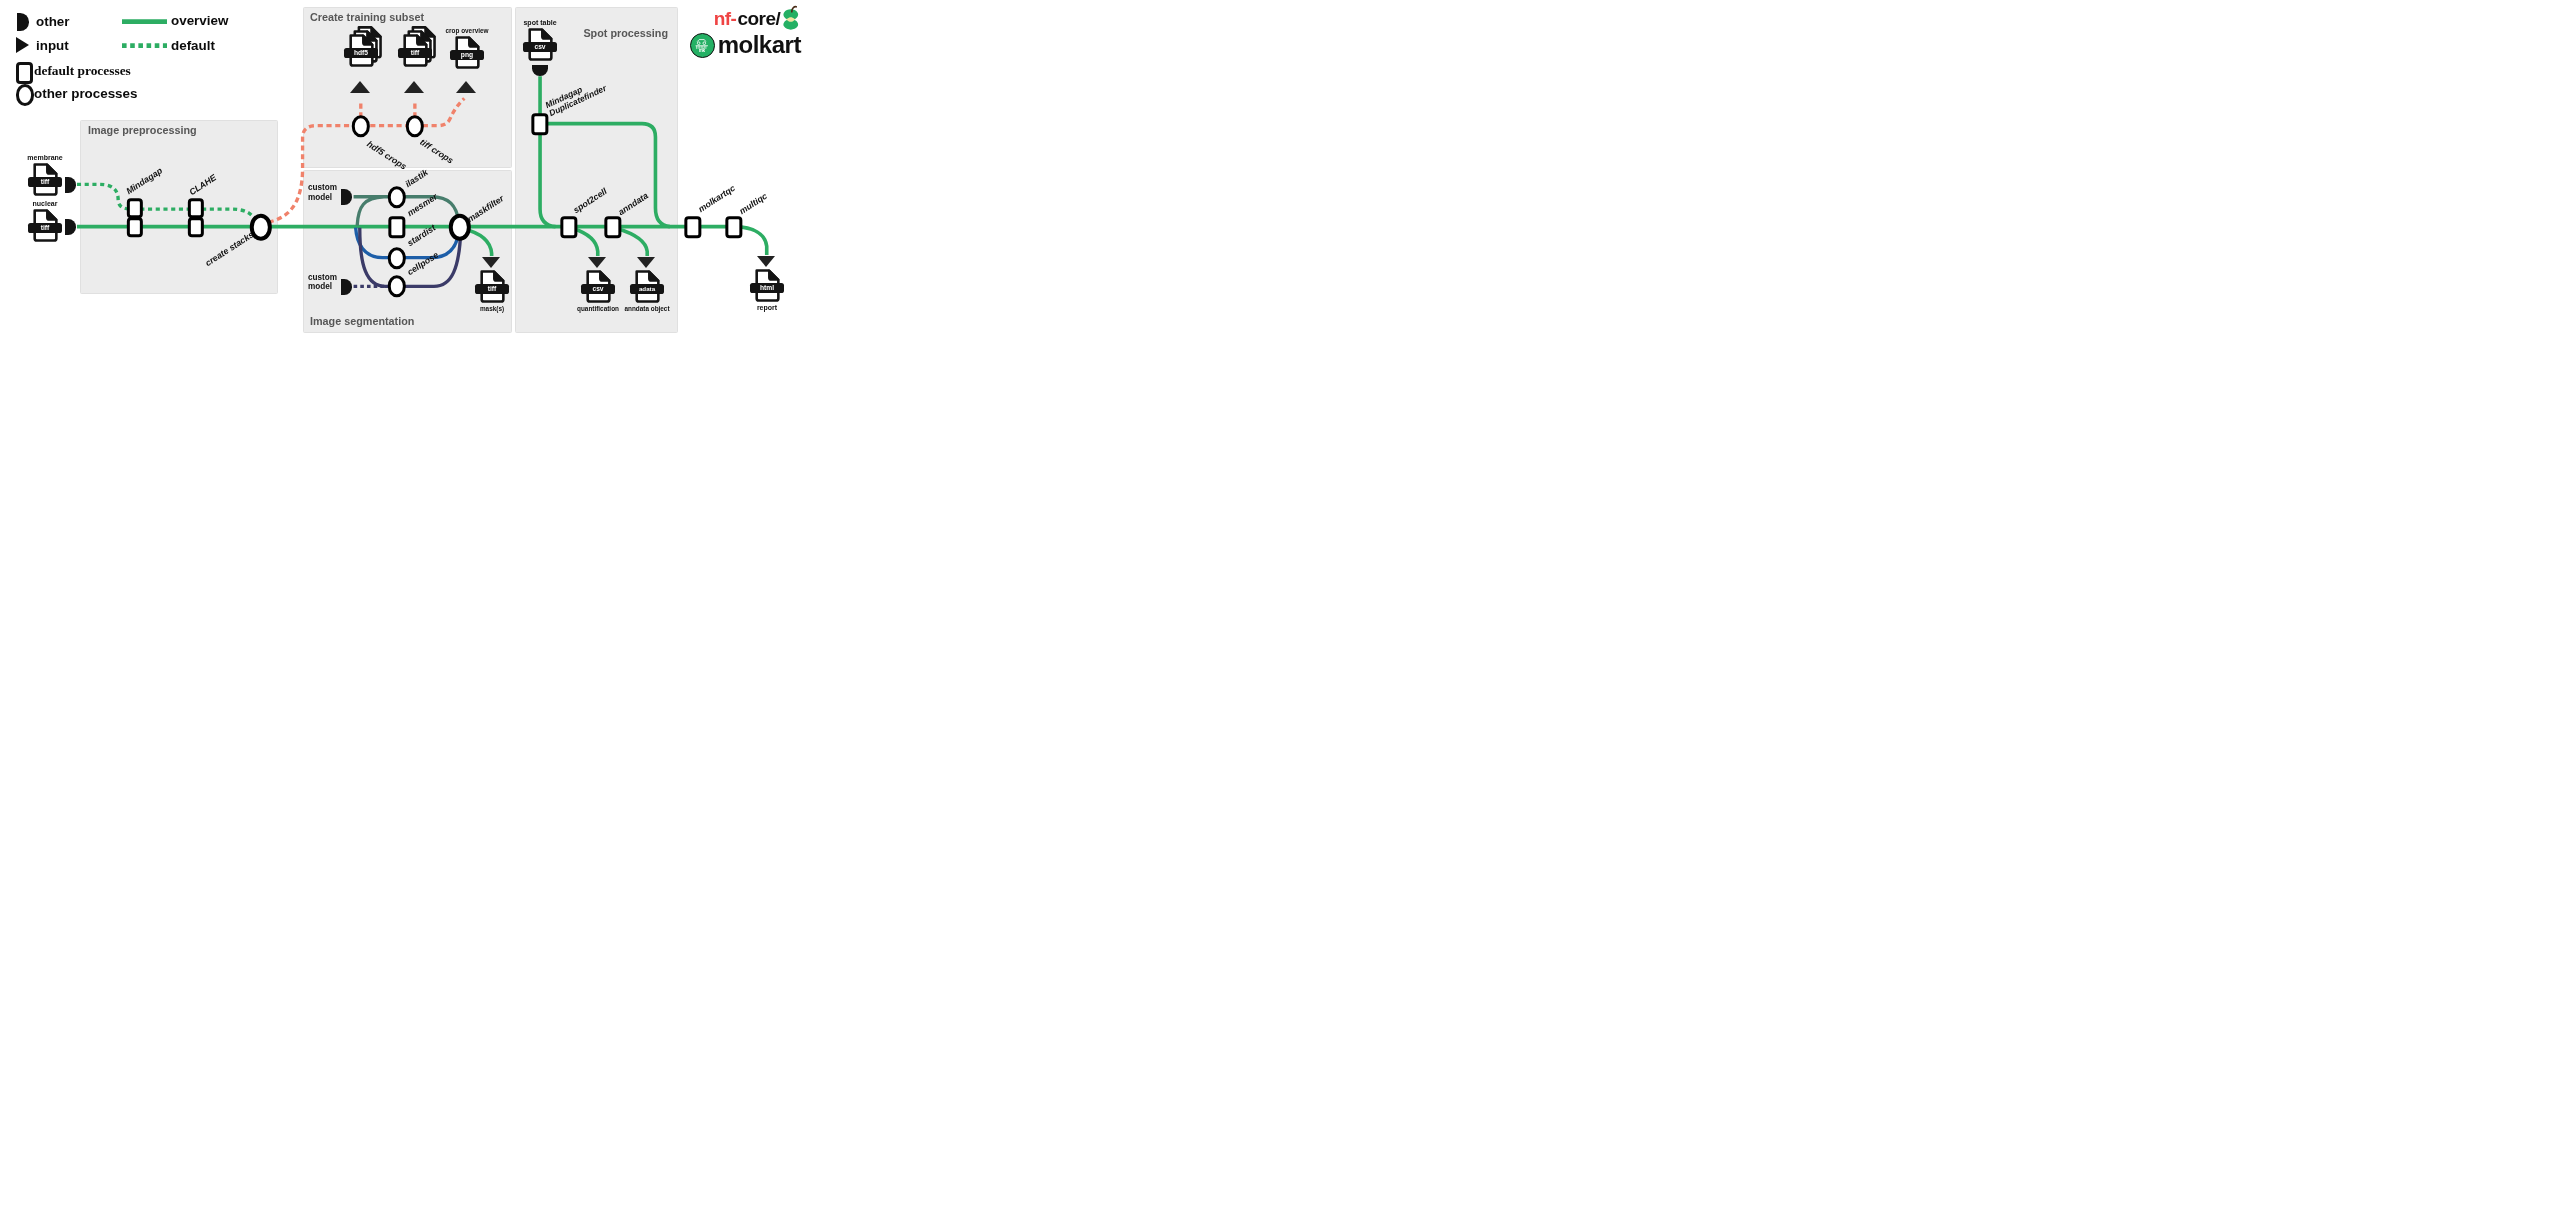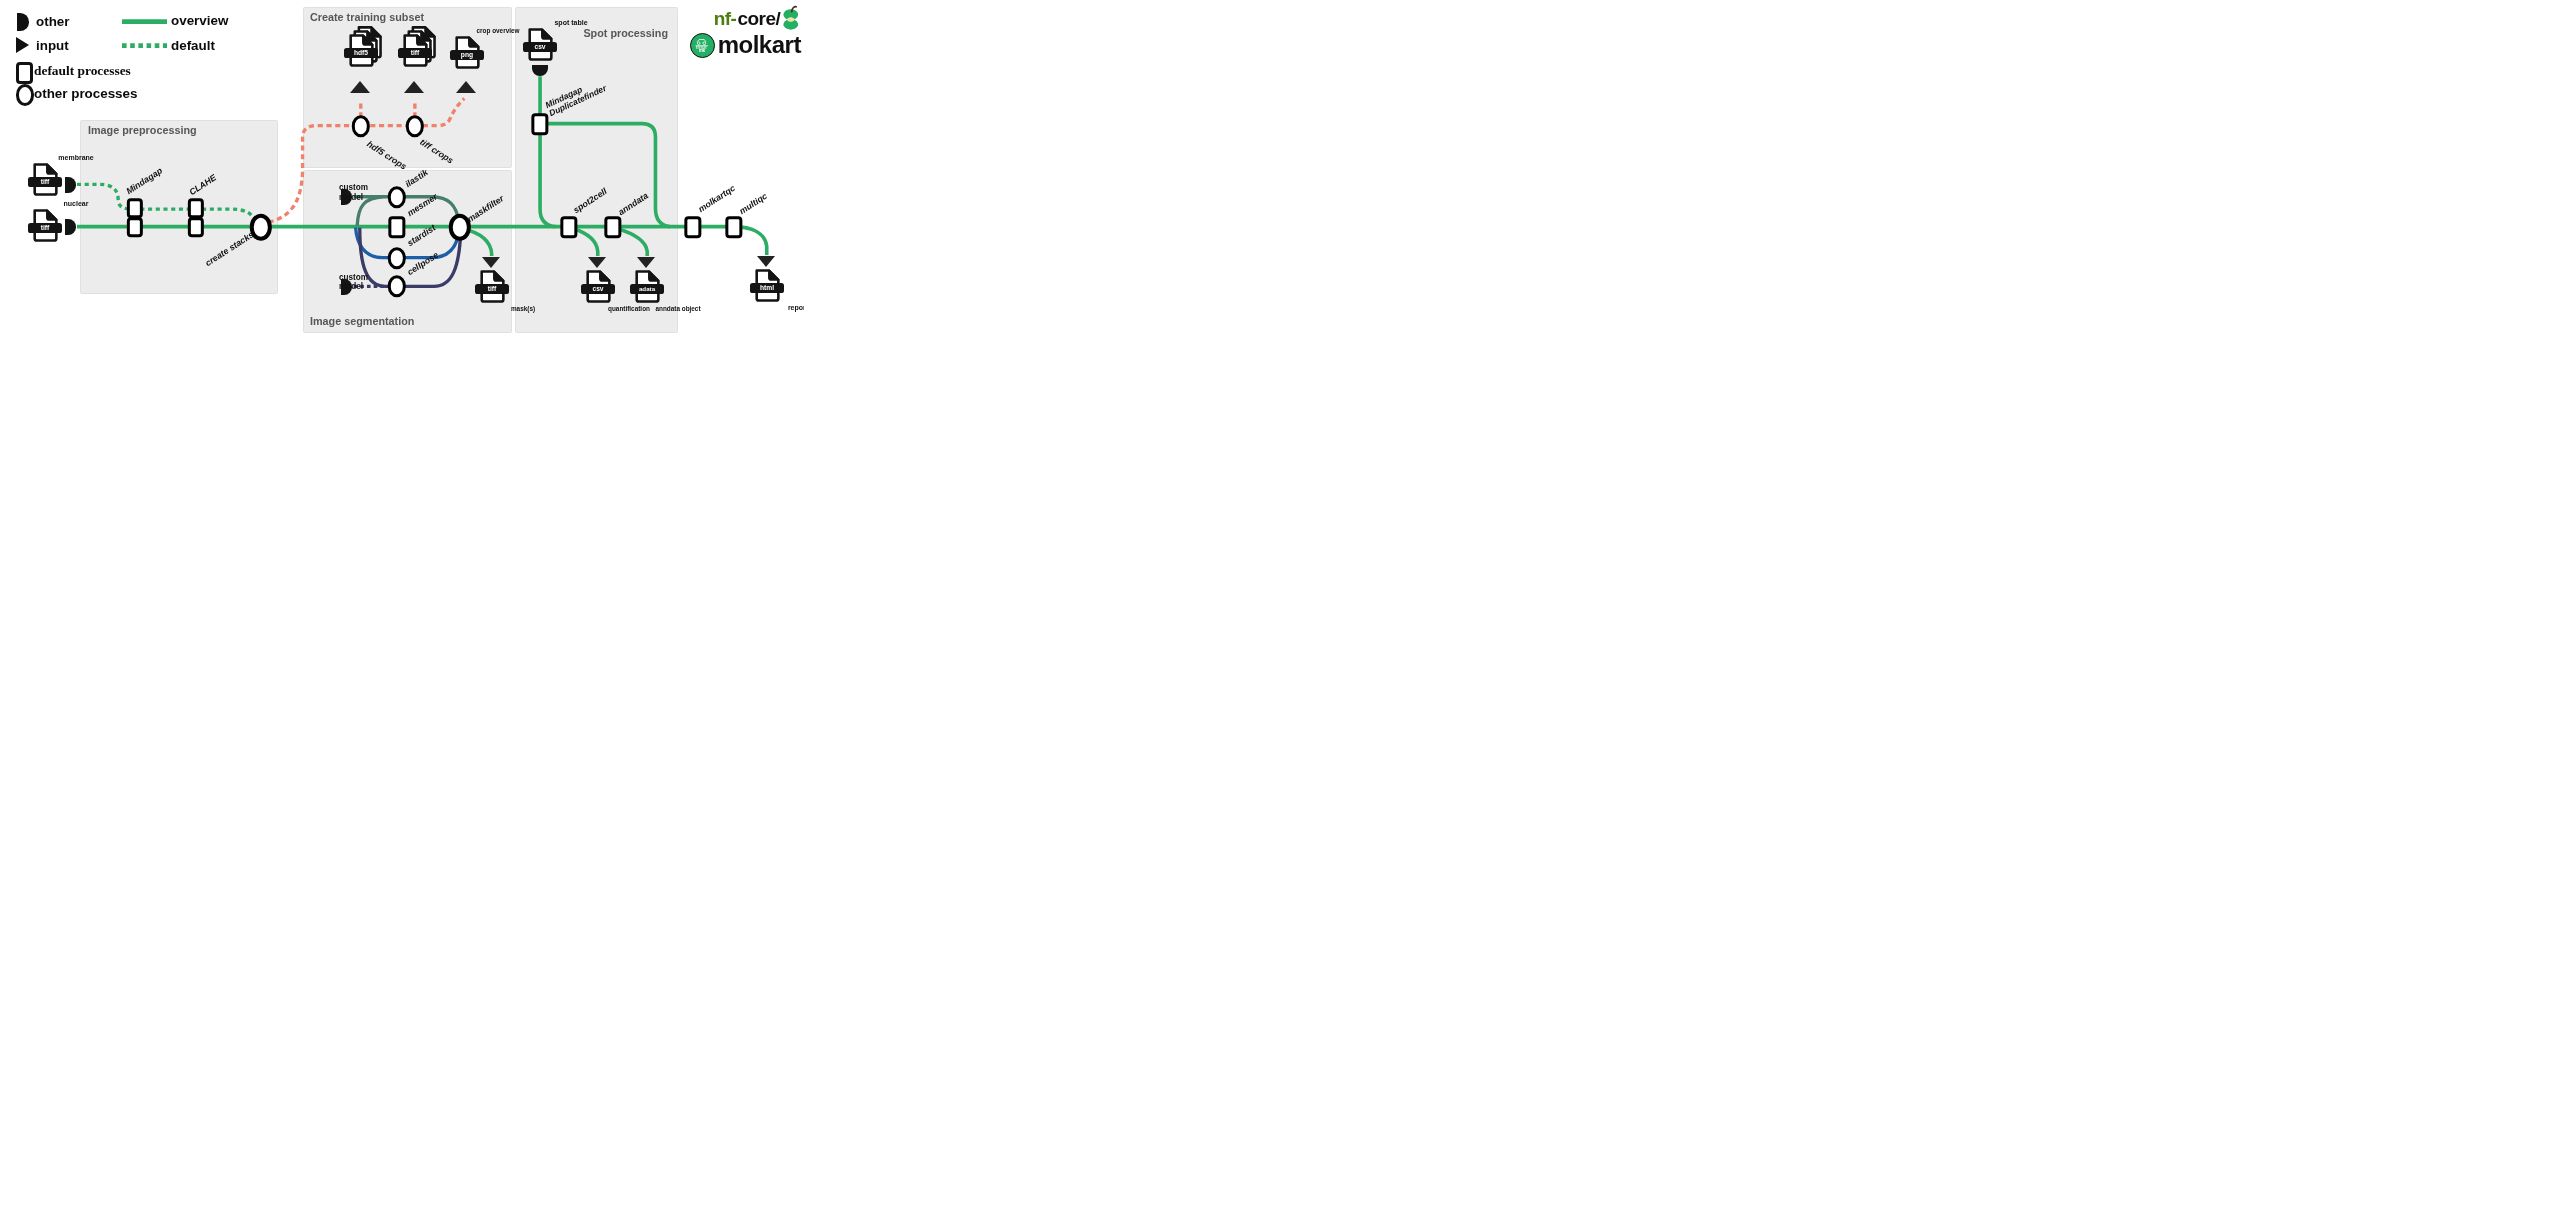--- a/index.html
+++ b/index.html
@@ -11,21 +11,21 @@
   .node{position:absolute;z-index:4;}
   .sq{width:11.3px;height:15.5px;background:#fff;border:3.1px solid #000;border-radius:4.1px;transform:translate(-50%,-50%);}
   .circ{width:12.4px;height:15.5px;background:#fff;border:3.6px solid #000;border-radius:50%;transform:translate(-50%,-50%);}
   .circ.big{width:14.4px;height:18.5px;border-width:4.1px;}
   .dsq{transform:translate(-50%,-50%);}
   .dsq .part{width:10.3px;height:14.4px;background:#fff;border:3.1px solid #000;border-radius:4.1px;}
   .dsq .part+.part{margin-top:-1.5px;}
   .rlabel{position:absolute;z-index:5;font-weight:bold;font-style:italic;font-size:8.8px;white-space:nowrap;transform-origin:left center;}
   .rlabel.up{transform:rotate(-33deg);}
   .rlabel.dn{transform:rotate(33deg);}
-  .flabel{position:absolute;z-index:5;font-weight:bold;font-size:7px;white-space:nowrap;transform:translateX(-50%);text-align:center;margin-left:31px;}
+  .flabel{position:absolute;z-index:5;font-weight:bold;font-size:7px;white-space:nowrap;transform:translateX(-50%);text-align:center;}
   .file-icon{position:absolute;width:28px;height:33px;z-index:4;}
   .file-icon svg.doc{position:absolute;left:0;top:0;width:28px;height:33px;}
   .file-icon svg.ghost1{transform:translate(4.1px,-4.1px);}
   .file-icon svg.ghost2{transform:translate(8.2px,-8.2px);}
   .band{position:absolute;left:-2.6px;right:-2.6px;top:14px;height:10.3px;background:#141414;border-radius:2.6px;color:#fff;font-weight:bold;font-size:6.7px;line-height:10.3px;text-align:center;z-index:3;}
   .input-d{position:absolute;width:11.3px;height:15.5px;background:#141414;border-radius:0 7.7px 7.7px 0;z-index:4;}
   .input-d.rot{width:15.5px;height:11.3px;border-radius:0 0 7.7px 7.7px;}
   .arrow-up{position:absolute;width:0;height:0;border-left:10.3px solid transparent;border-right:10.3px solid transparent;border-bottom:12.4px solid #222;z-index:4;}
   .arrow-down{position:absolute;width:0;height:0;border-left:9.8px solid transparent;border-right:9.8px solid transparent;border-top:11.3px solid #222;z-index:4;}
   
@@ -69,21 +69,21 @@
     </svg>
     <div class="leg-text" style="left:171px;top:13.4px;">overview</div>
     <svg style="position:absolute;left:122px;top:43px;" width="45" height="5.2" viewBox="0 0 88 10">
       <line x1="0" y1="5" x2="88" y2="5" stroke="#2DAD63" stroke-width="9" stroke-dasharray="9 7"></line>
     </svg>
     <div class="leg-text" style="left:171px;top:38px;">default</div>
   </div>
 
   <div id="logo">
     <div class="logo-row1">
-      <span style="color: #4d7c0f;">nf-</span>
+      <span style="color: #ef4444;">nf-</span>
         <span>core/</span>
       <svg width="19.6" height="28" viewBox="0 0 40 56">
         <ellipse cx="20" cy="29" rx="9" ry="15" fill="#EFE3A1"></ellipse>
         <path d="M6,15 C12,6 28,6 34,15 C37,20 33,26 28,28 C22,23 18,23 12,28 C7,26 3,20 6,15 Z" fill="#24B064"></path>
         <path d="M6,43 C12,52 28,52 34,43 C37,38 33,32 28,30 C22,35 18,35 12,30 C7,32 3,38 6,43 Z" fill="#24B064"></path>
         <path d="M22,13 C22,6 27,2 31,3" fill="none" stroke="#4A2C17" stroke-width="3.5" stroke-linecap="round"></path>
       </svg>
     </div>
     <div class="logo-row2">
       <div class="badge" style="background: rgb(36, 176, 100);">

